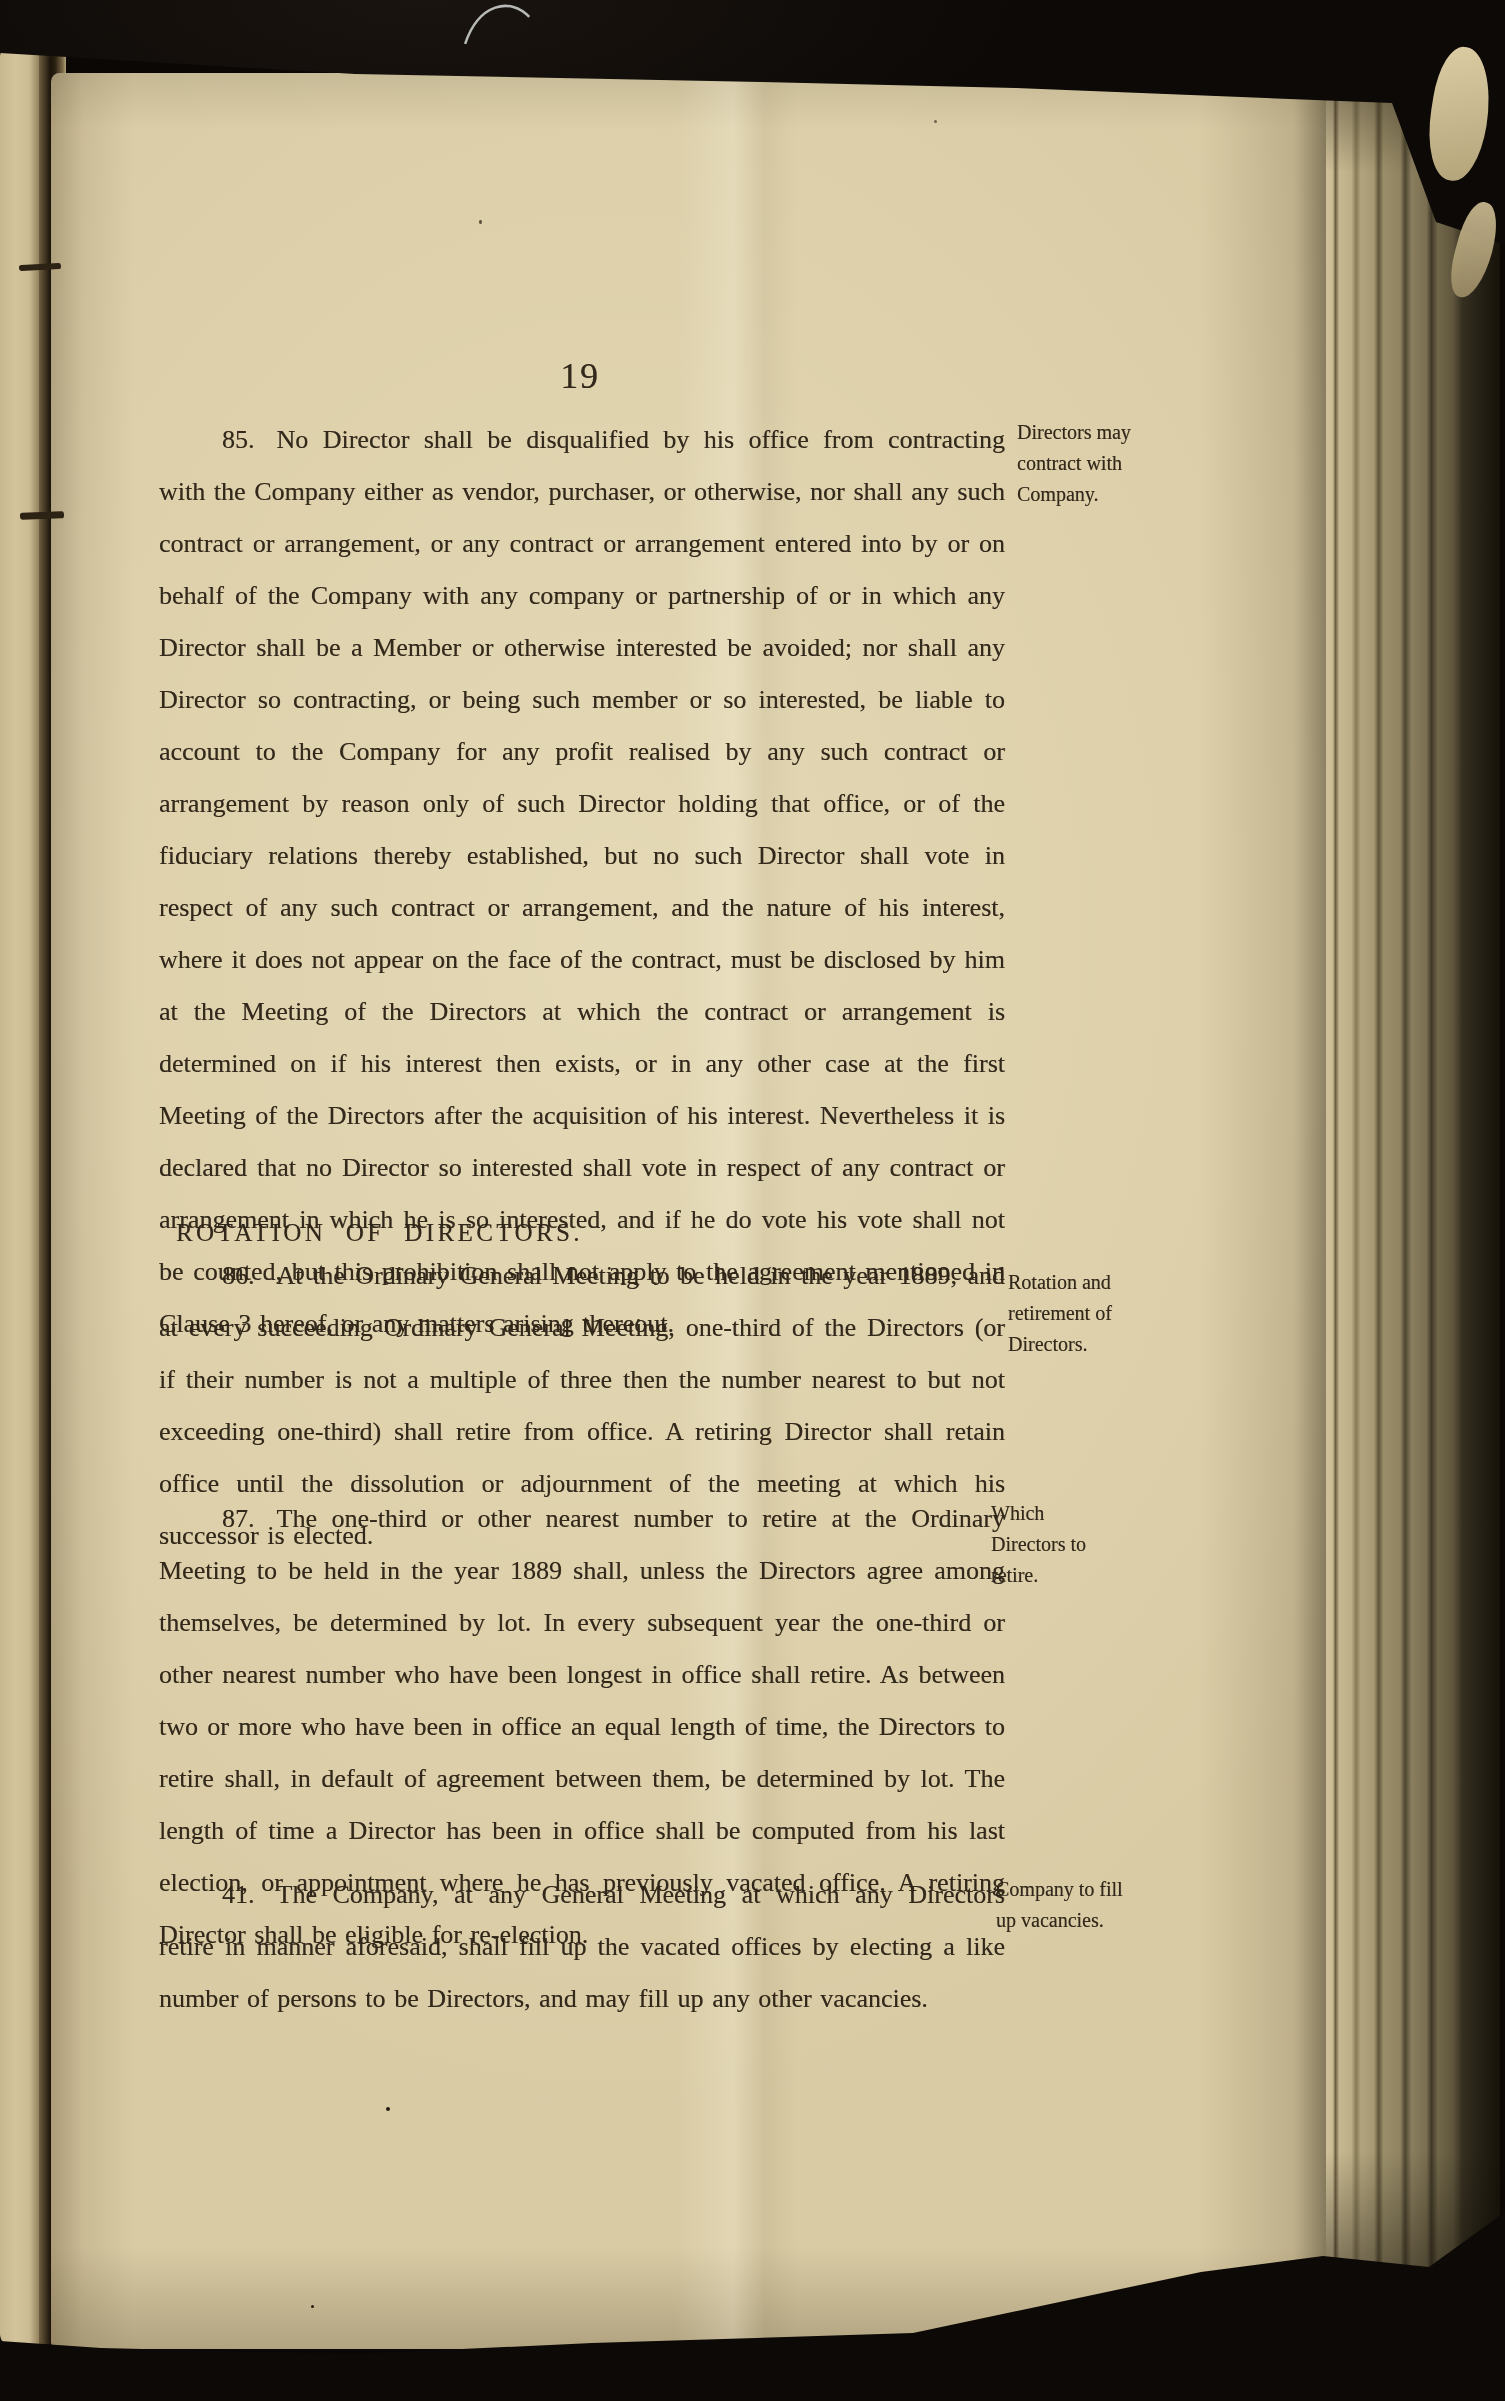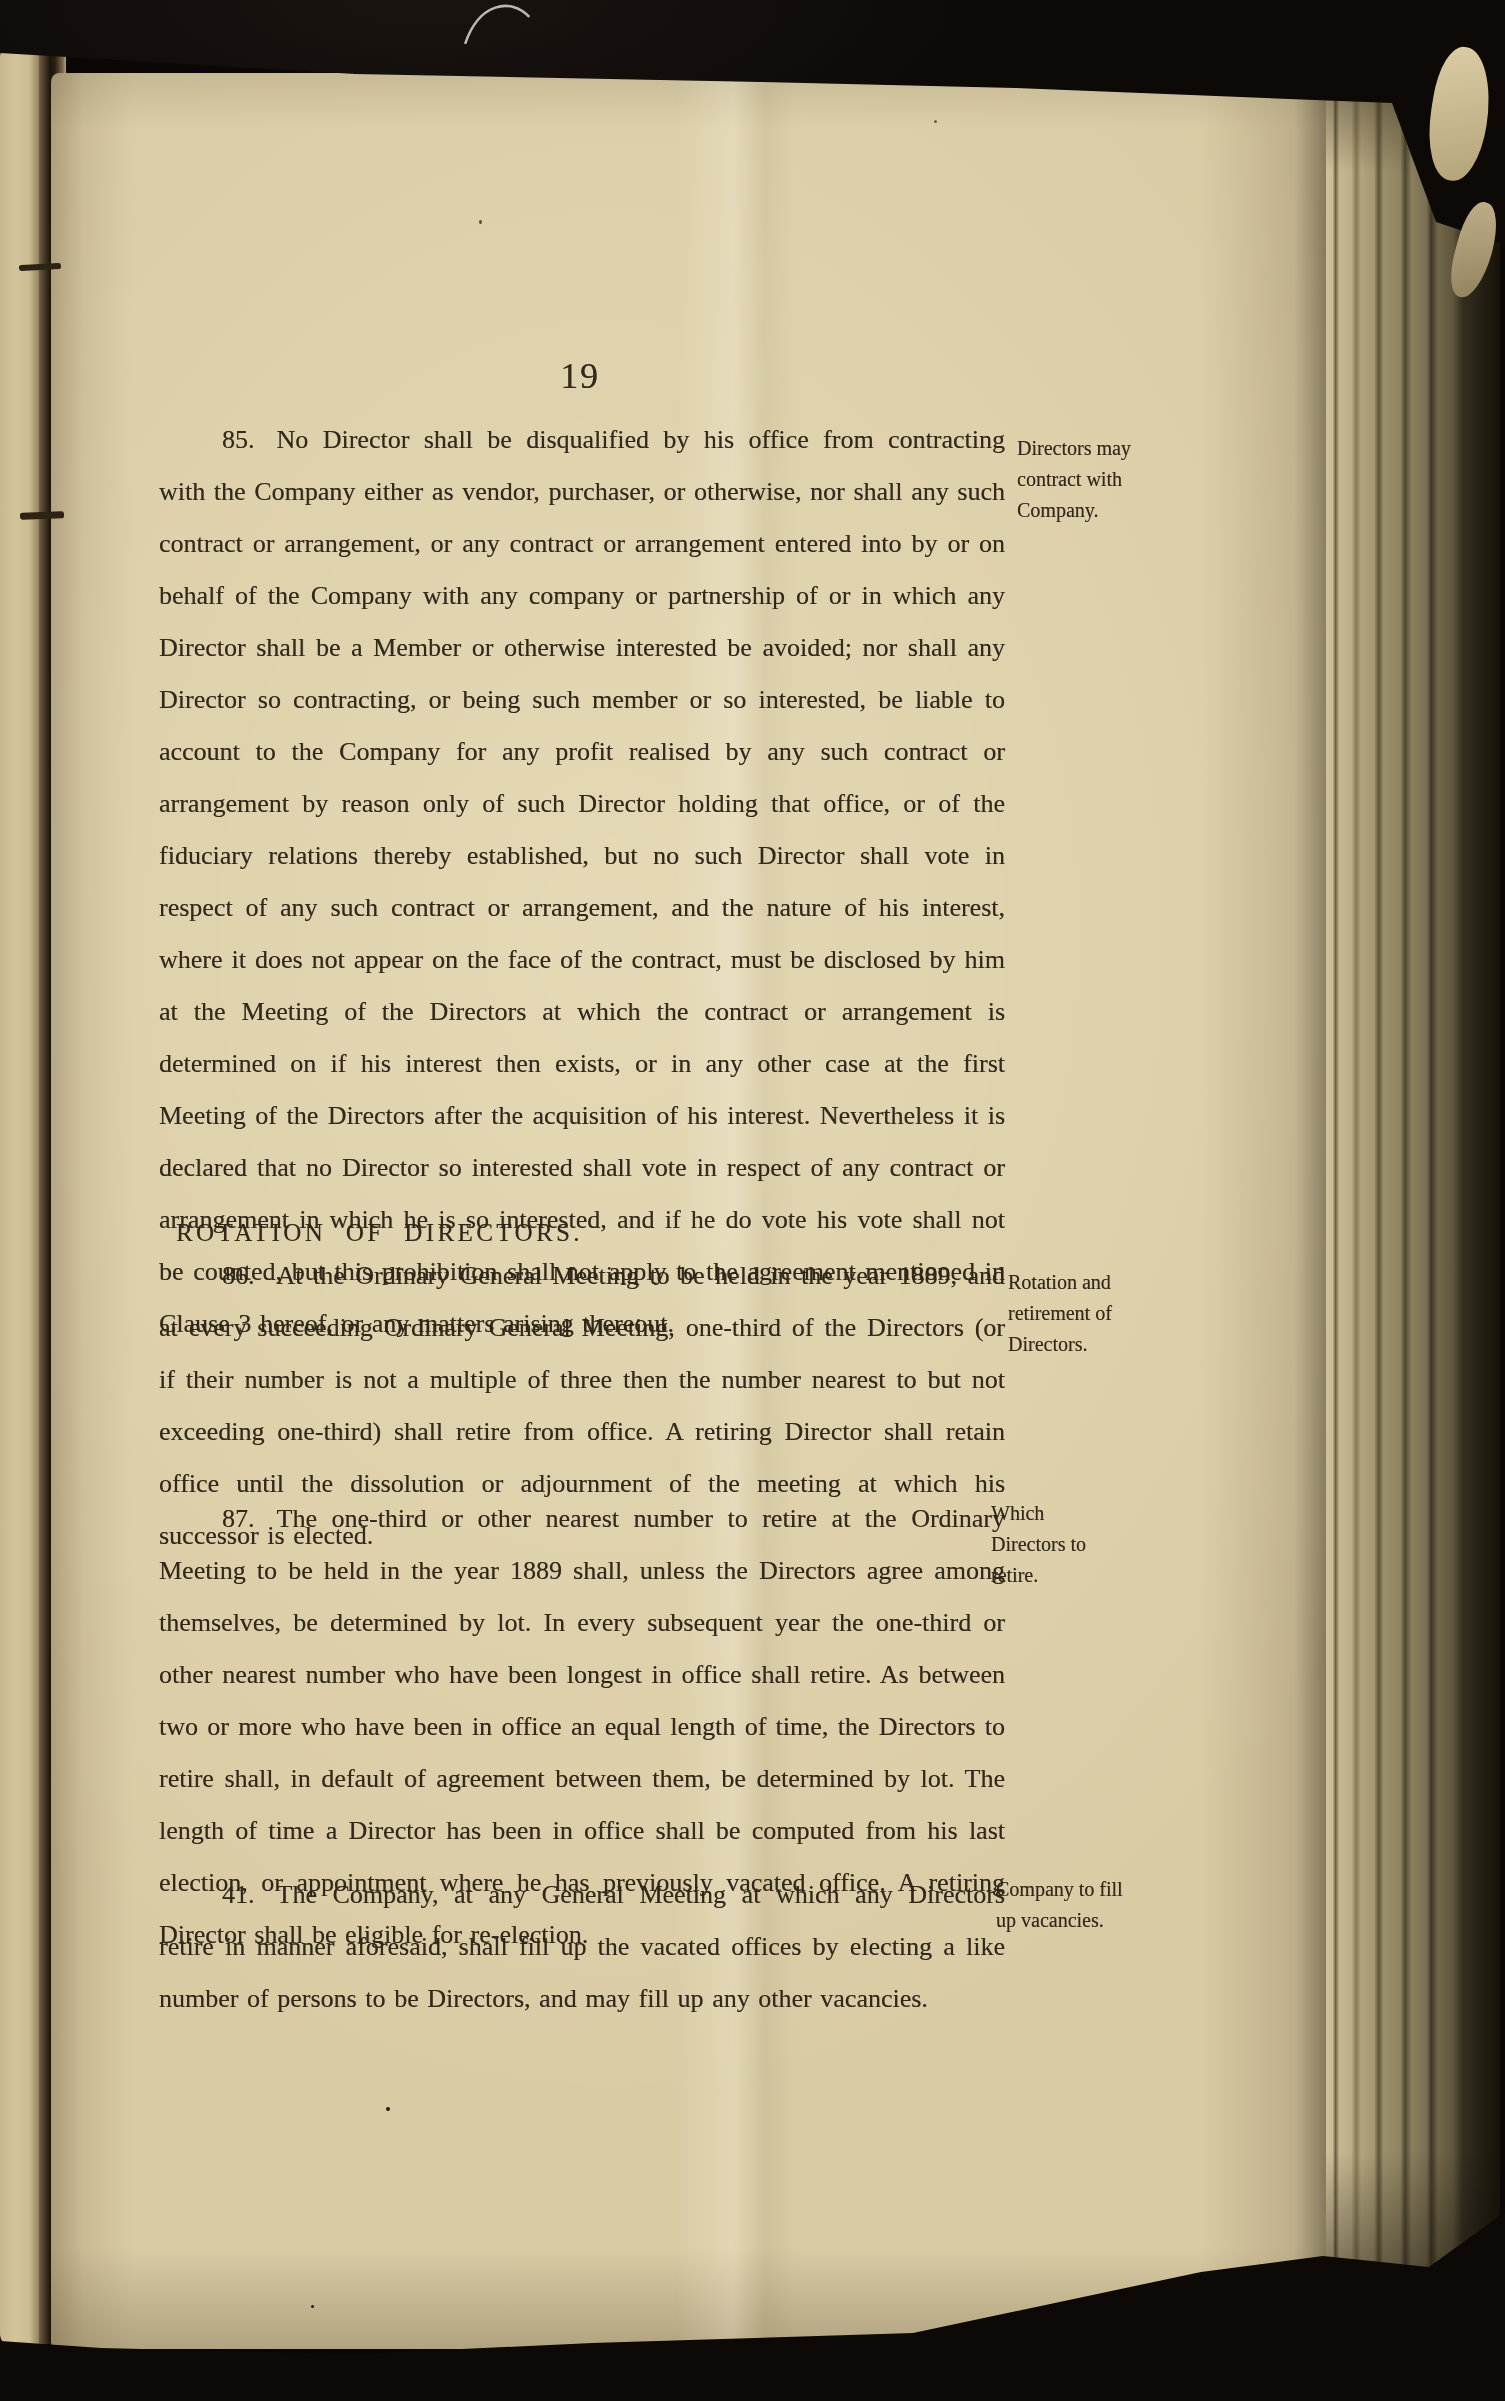--- a/index.html
+++ b/index.html
@@ -97,21 +97,21 @@
   #c86{top:1250px;}
   #c87{top:1493px;}
   #c88{top:1869px;}
   .heading{
     position:absolute;left:159px;top:1202px;width:846px;margin:17px;
     text-align:left;font-size:25px;font-weight:normal;
     letter-spacing:3.4px;word-spacing:10px;
   }
   .note{position:absolute;font-size:20px;line-height:31px;}
   .note div{white-space:nowrap;}
-  #n1{left:1017px;top:433px;}
+  #n1{left:1017px;top:417px;}
   #n2{left:1008px;top:1267px;}
   #n3{left:991px;top:1498px;}
   #n4{left:996px;top:1874px;}
 </style>
 </head>
 <body>
 
 <div class="left-sliver"></div>
 <div class="gutter"></div>
 <div class="fore-edge"></div>

